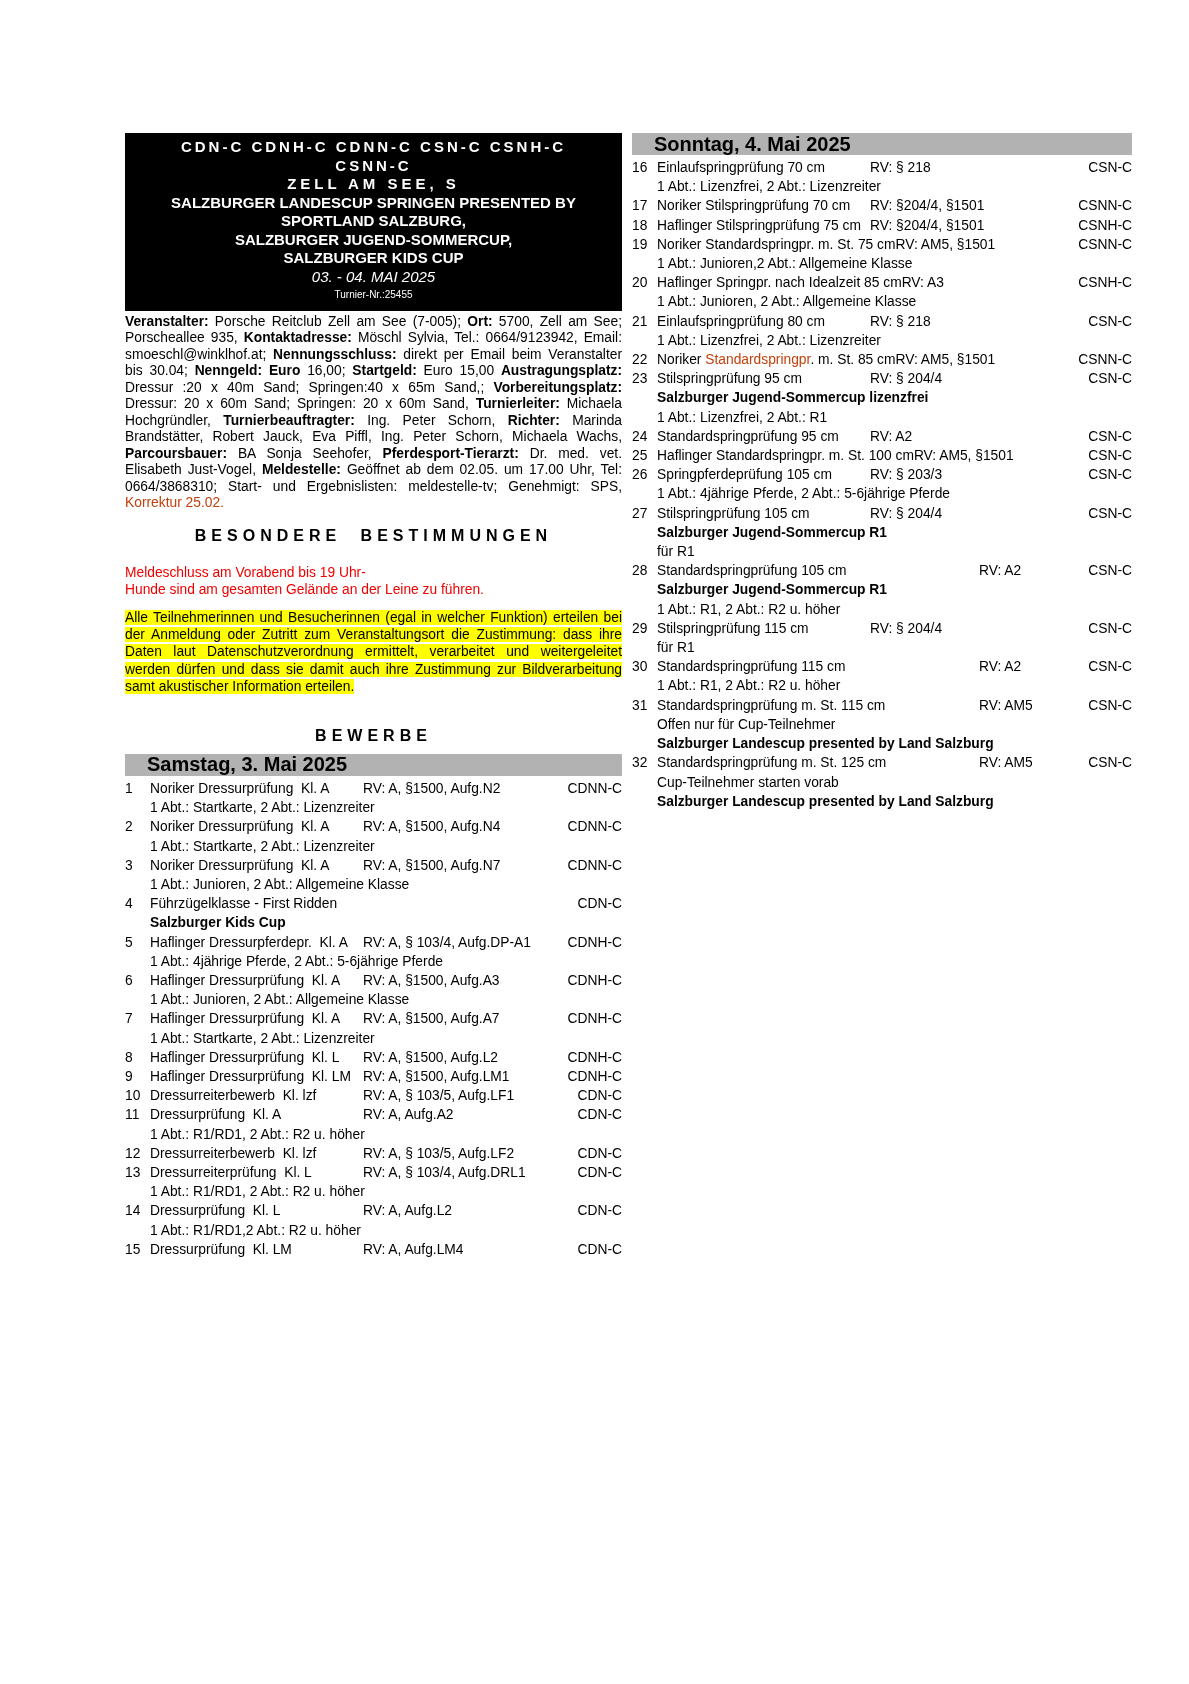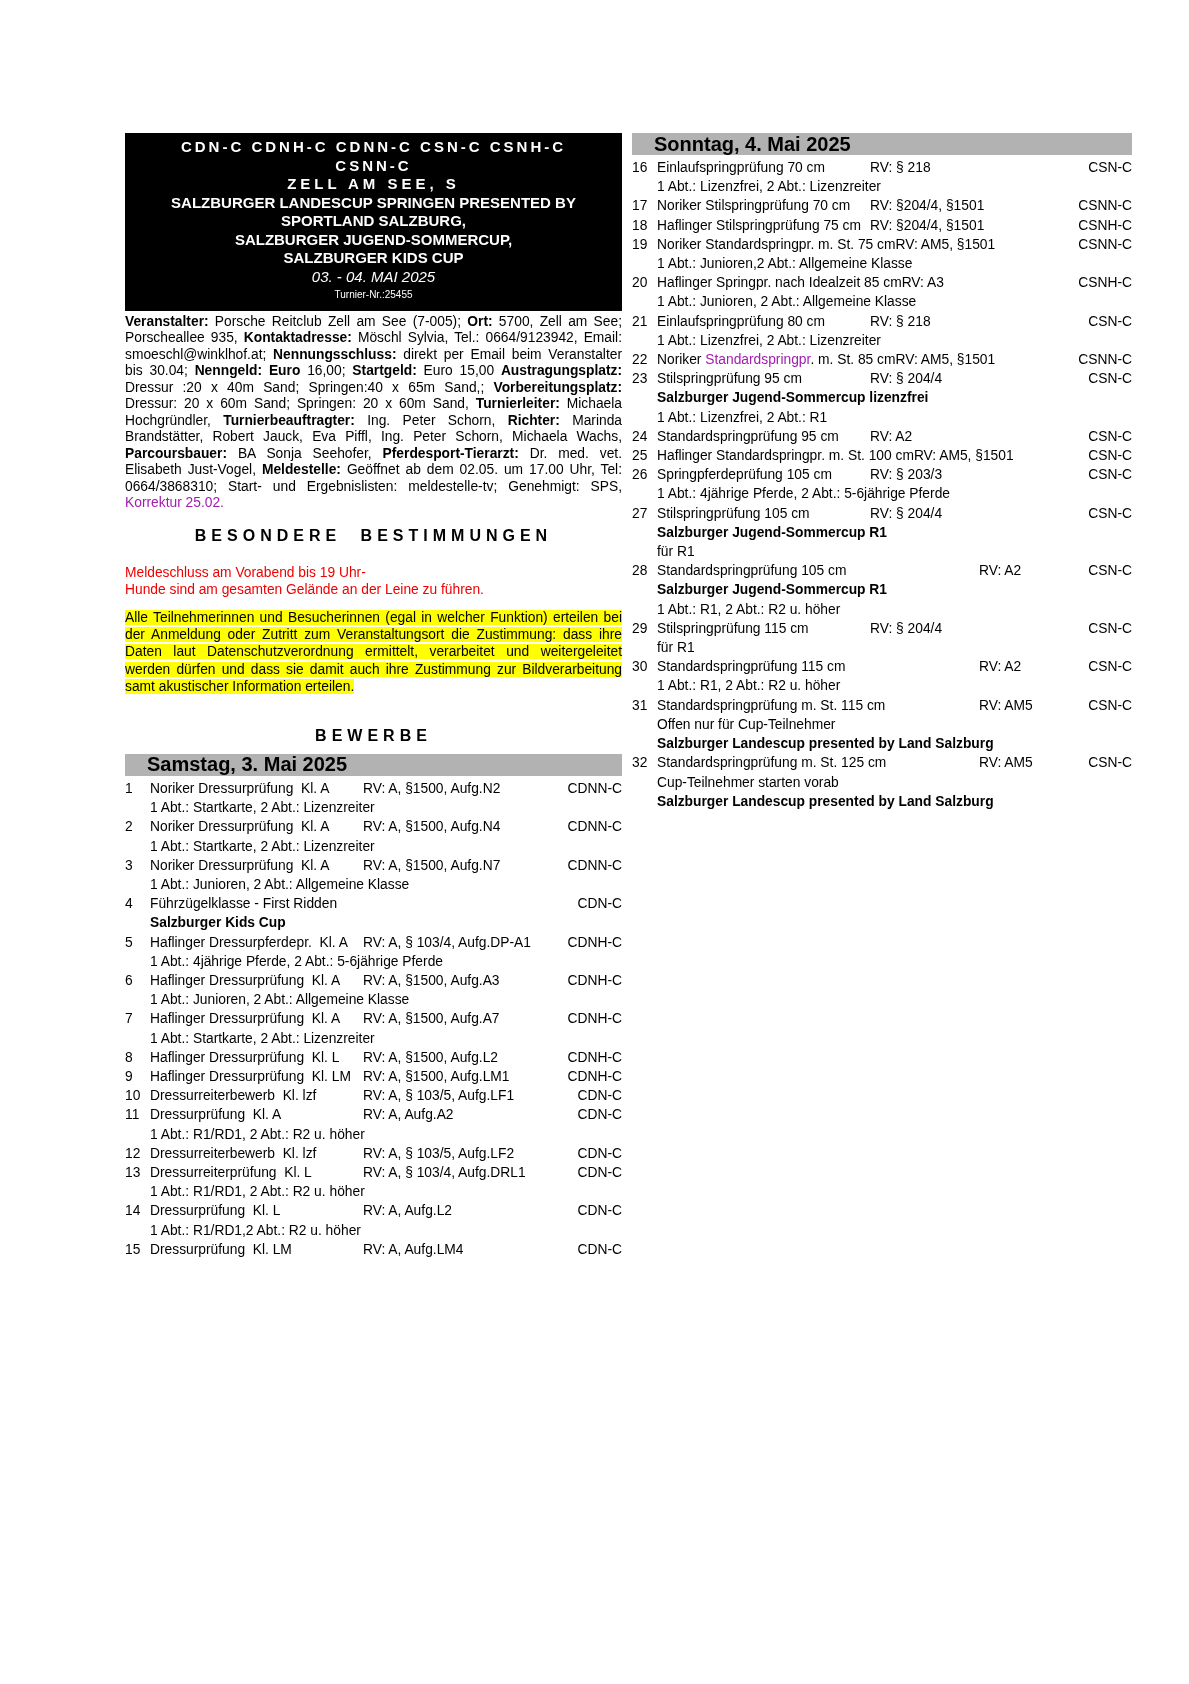--- a/index.html
+++ b/index.html
@@ -14,21 +14,21 @@
              font-size:15px;line-height:18.5px;}
   .tb-codes{font-weight:bold;letter-spacing:3px;}
   .tb-loc{font-weight:bold;letter-spacing:4px;}
   .tb-name{font-weight:bold;}
   .tb-date{font-weight:normal;font-style:italic;}
   .tb-no{font-weight:normal;font-size:10px;}
 
   
   .info{margin:3px 0 0 0;line-height:16.5px;text-align:justify;}
   .info b{font-weight:bold;}
-  .muted{color:#a21caf;}
+  .muted{color:#c2410c;}
 
   
   .sec-heading{margin:15px 0 0 0;text-align:center;font-weight:bold;font-size:16px;
                letter-spacing:5px;word-spacing:10px;}
 
   .red-block{margin-top:19px;color:#f00000;line-height:17.2px;}
   .just{text-align:justify;}
 
   .yellow-block{margin:11px 0 0 0;line-height:17.2px;text-align:justify;}
   .yellow-block span{background:#ffff00;}

